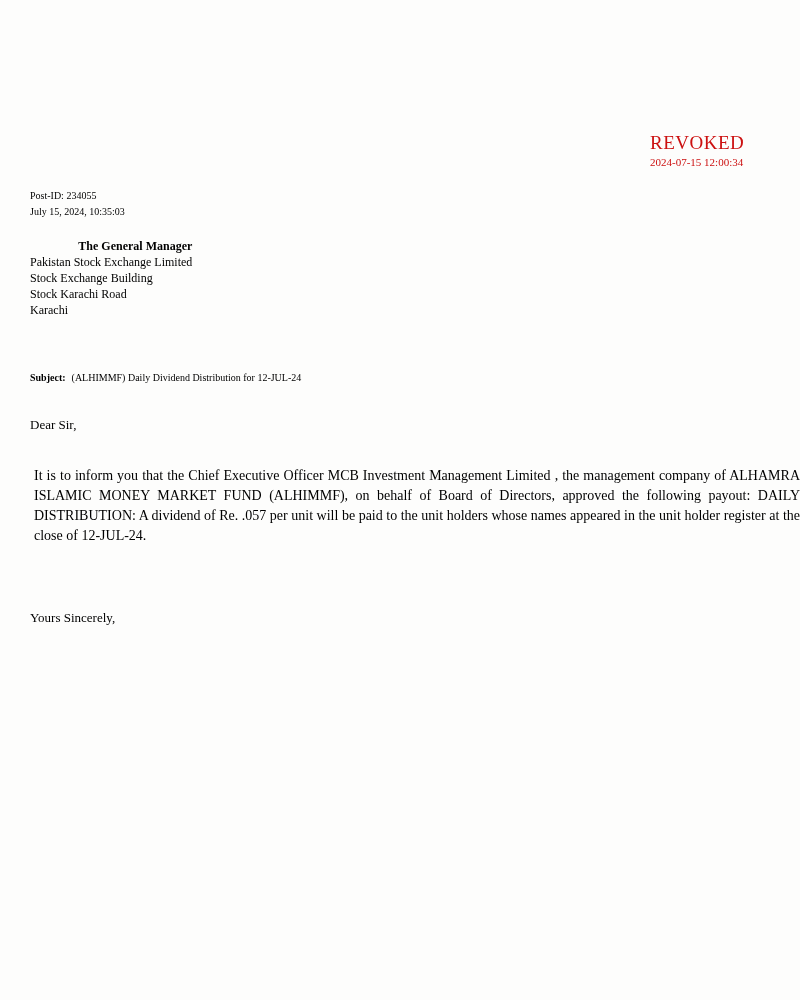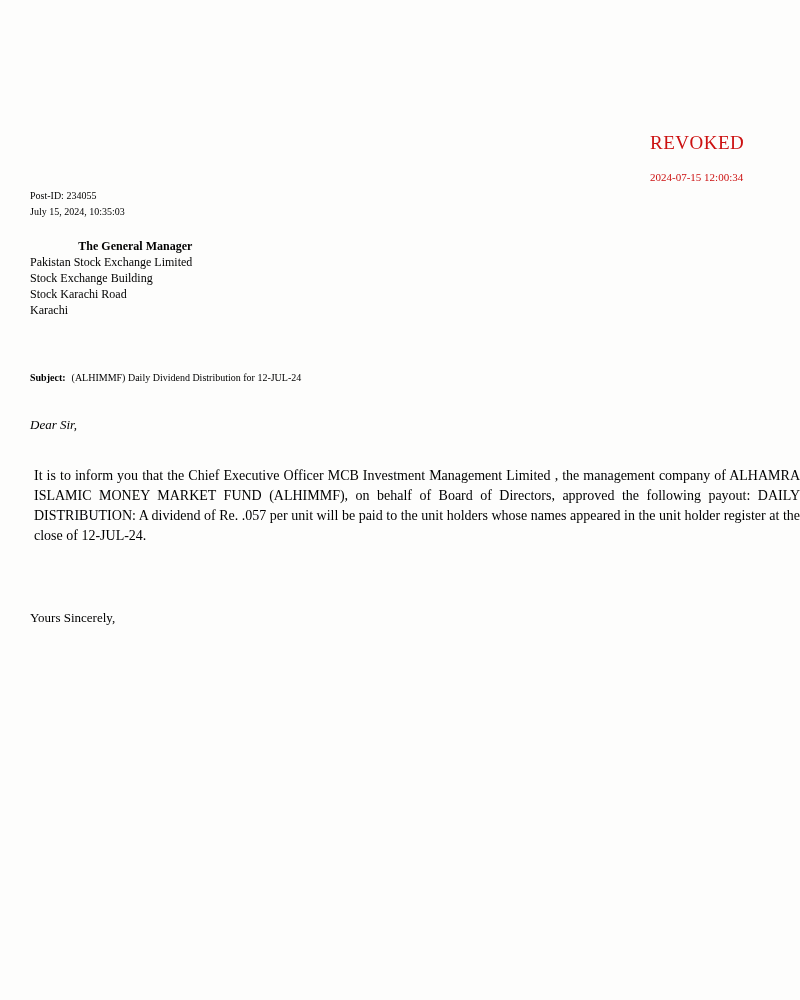--- a/index.html
+++ b/index.html
@@ -25,21 +25,21 @@
   .stamp-label {
     font-size: 19px;
     letter-spacing: 0.5px;
     color: #cc1111;
     line-height: 20px;
     text-align: center;
   }
   .stamp-timestamp {
     font-size: 11px;
     color: #cc1111;
-    margin-top: 18px;
+    margin-top: 3px;
     line-height: 12px;
   }
   .meta {
     position: absolute;
     left: 30px;
     top: 188px;
     font-size: 10px;
     line-height: 16px;
   }
   .recipient {
@@ -63,21 +63,20 @@
   .subject-label {
     font-weight: bold;
     margin-right: 6px;
   }
   .salutation {
     position: absolute;
     left: 30px;
     top: 417px;
     font-size: 13px;
     line-height: 16px;
-    font-style: italic;
   }
   .body-text {
     position: absolute;
     left: 34px;
     top: 466px;
     width: 766px;
     font-size: 14px;
     line-height: 20px;
     text-align: justify;
   }

